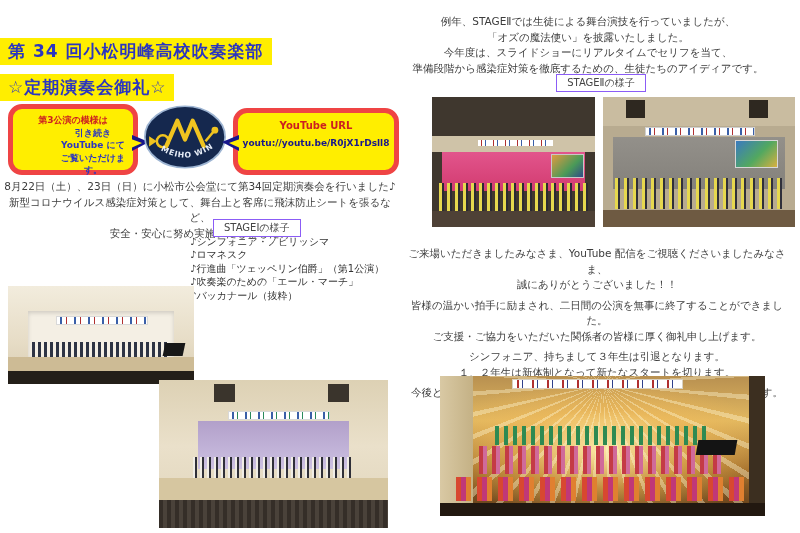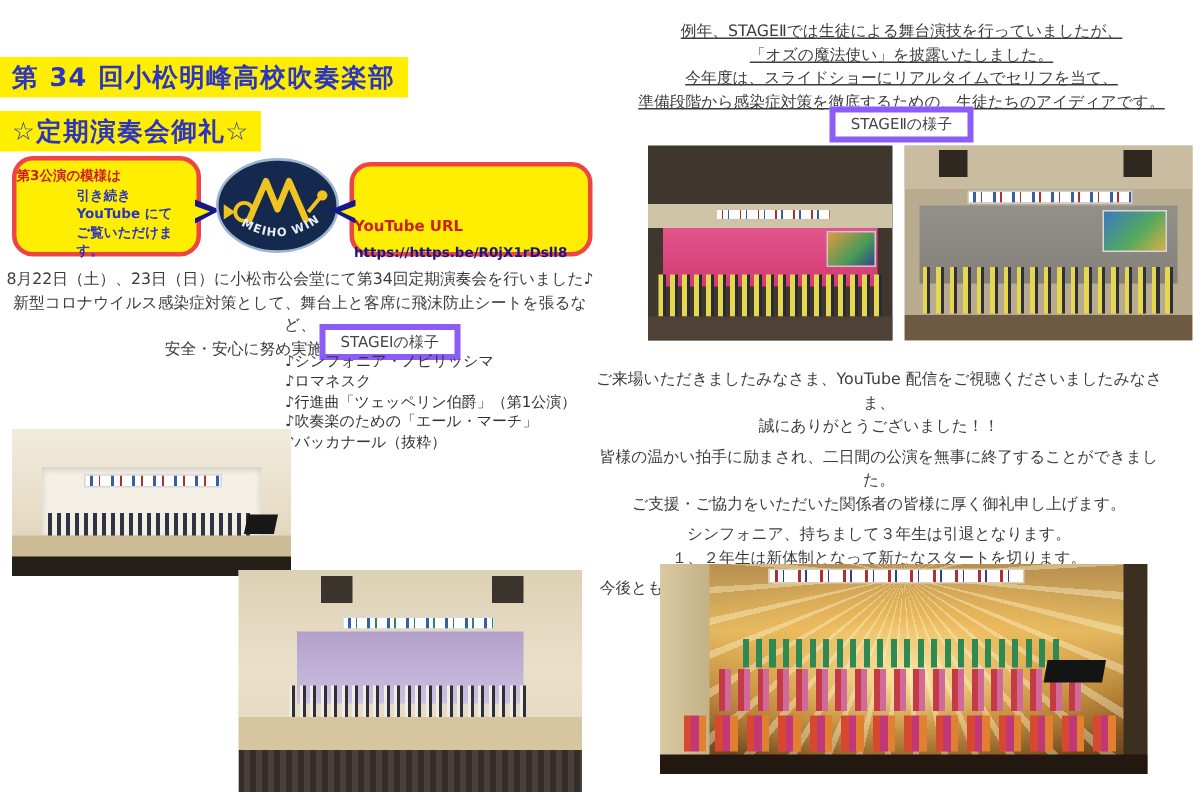--- a/index.html
+++ b/index.html
@@ -9,51 +9,51 @@
   }
   .abs{position:absolute;}
 
   
   .title-wrap{left:0;top:38px;width:400px;text-align:left;}
   .title-line{display:inline-block;background:#ffee00;color:#2b35c0;font-weight:bold;
     font-size:17px;padding:2px 8px;letter-spacing:1px;}
   .title-line2{margin-top:9px;}
 
   
-  .bubble{background:#ffee00;border:3px solid #ef4444;border-radius:14px;
-    font-weight:bold;}
+  .bubble{background:#ffee00;border:5px solid #ef4444;border-radius:14px;
+    text-align:center;font-weight:bold;}
   .bubble-left{left:8px;top:104px;width:120px;height:56px;font-size:9px;line-height:12.5px;padding-top:5px;}
   .bubble-left .r1{color:#cc2020;}
   .bubble-left .bl{color:#2b35c0;padding-left:40px;}
   .bubble-right{left:233px;top:108px;width:156px;height:50px;font-size:10px;padding-top:7px;}
-  .bubble-right .r1{color:#cc2020;margin-top:28px;}
+  .bubble-right .r1{color:#cc2020;}
   .bubble-right .url{color:#17178c;font-size:9px;margin-top:7px;}
   .tail-r{position:absolute;right:-16px;top:26px;width:0;height:0;
     border-style:solid;border-width:7px 0 9px 17px;border-color:transparent transparent transparent #17178c;}
   .tail-r::after{content:"";position:absolute;left:-18px;top:-3px;width:0;height:0;
     border-style:solid;border-width:4px 0 5px 11px;border-color:transparent transparent transparent #ffee00;}
   .tail-l{position:absolute;left:-16px;top:22px;width:0;height:0;
     border-style:solid;border-width:7px 17px 9px 0;border-color:transparent #17178c transparent transparent;}
   .tail-l::after{content:"";position:absolute;left:7px;top:-3px;width:0;height:0;
     border-style:solid;border-width:4px 11px 5px 0;border-color:transparent #ffee00 transparent transparent;}
 
   .logo-box{left:142px;top:102px;width:86px;height:70px;}
 
   
   .para{color:#3c3c3c;font-size:10.5px;line-height:15.5px;text-align:center;}
   .intro-left{left:0;top:179px;width:400px;}
-  .stage-label{border:4px solid #8b5cf6;background:#fff;color:#444;font-size:10px;
+  .stage-label{border:1px solid #8b5cf6;background:#fff;color:#444;font-size:10px;
     padding:1px 10px;display:inline-block;}
   .stage1-pos{left:213px;top:216px;}
   .stage2-pos{left:405px;top:71px;width:392px;text-align:center;}
   .program{left:190px;top:235px;width:200px;color:#333;font-size:10px;line-height:13.4px;}
   .prog-line{white-space:nowrap;}
   .prog-indent{text-align:right;padding-right:12px;}
-  .intro-right{left:405px;top:14px;width:392px;text-decoration:underline;}
-  .thanks{left:390px;top:246px;width:392px;}
+  .intro-right{left:392px;top:14px;width:392px;}
+  .thanks{left:401px;top:246px;width:392px;}
   .gap-after{margin-bottom:5px;}
 
   
   .photo{position:absolute;overflow:hidden;background:#e9e1d0;}
   .layer{position:absolute;}
 
   
   .p1{left:8px;top:286px;width:186px;height:98px;}
   .p1-wall{inset:0;background:linear-gradient(#f2ecdd 0%,#e7ddc7 55%,#d8ccb0 100%);}
   .p1-recess{left:11%;right:11%;top:26%;height:46%;background:#f4efe4;box-shadow:inset 0 2px 4px rgba(0,0,0,.15);}
@@ -142,21 +142,21 @@
         <path id="meiho-arc" d="M18 54 Q50 76 82 54" fill="none"></path>
       </defs>
     <text font-size="9" fill="#e8eef8" font-weight="bold" letter-spacing="1">
       <textPath href="#meiho-arc" startOffset="6%">MEIHO WINDS</textPath>
     </text>
   </svg>
 </div>
 
 <div class="abs bubble bubble-right">
   <div class="r1">YouTube URL</div>
-  <div class="url">https://https.be/R0jX1rDsll8</div>
+  <div class="url">youtu://youtu.be/R0jX1rDsll8</div>
   <div class="tail-l"></div>
 </div>
 
 <div class="abs para intro-left">
   <div>8月22日（土）、23日（日）に小松市公会堂にて第34回定期演奏会を行いました♪</div>
   <div>新型コロナウイルス感染症対策として、舞台上と客席に飛沫防止シートを張るなど、</div>
   <div>安全・安心に努め実施いたしました。</div>
 </div>
 
 <div class="abs stage1-pos">

